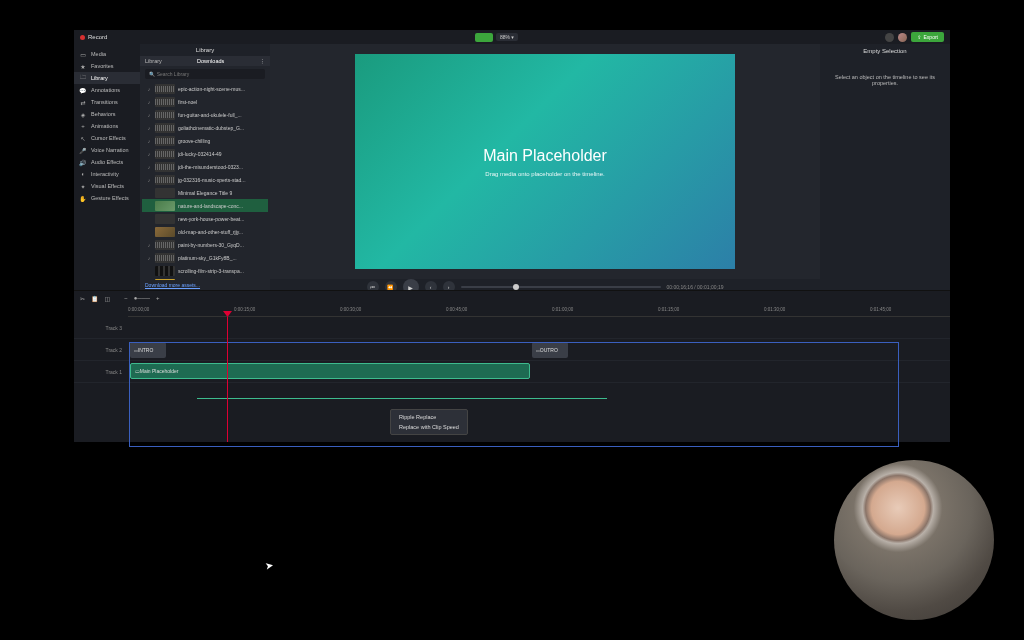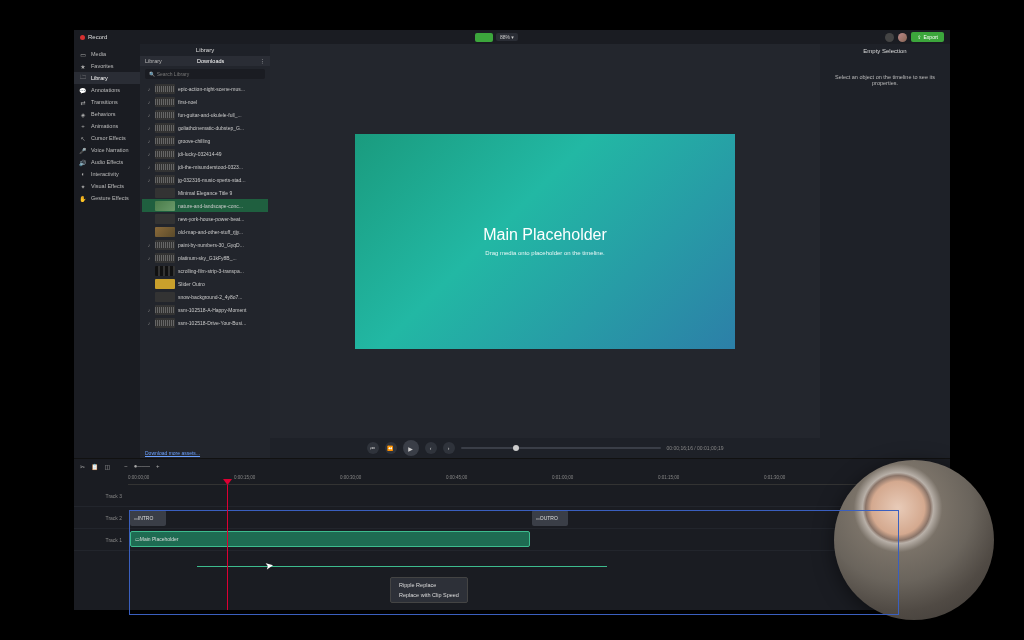--- a/index.html
+++ b/index.html
@@ -1,17 +1,17 @@
 <!DOCTYPE html>
 <html><head>
 <meta charset="utf-8">
 <style>
 * { margin:0; padding:0; box-sizing:border-box; font-family:-apple-system,BlinkMacSystemFont,"Segoe UI",Arial,sans-serif; user-select:none; }
 body { background:#000; width:1024px; height:640px; overflow:hidden; position:relative; }
-.app { position:absolute; left:74px; top:30px; width:876px; height:580px; background:#1e2128; border-radius:4px; display:flex; flex-direction:column; }
+.app { position:absolute; left:74px; top:30px; width:876px; height:412px; background:#1e2128; border-radius:4px; display:flex; flex-direction:column; }
 
 
 .topbar { height:14px; background:#1a1c22; display:flex; align-items:center; padding:0 6px; justify-content:space-between; }
 .rec { display:flex; align-items:center; gap:3px; font-size:6px; color:#ddd; }
 .rec-dot { width:5px; height:5px; background:#d63030; border-radius:50%; }
 .top-center { display:flex; align-items:center; gap:3px; }
 .top-center-btn { background:#3ca63c; width:18px; height:9px; border-radius:2px; }
 .zoom { font-size:5px; color:#ccc; padding:1px 4px; background:#2a2d35; border-radius:2px; }
 .top-right { display:flex; align-items:center; gap:4px; }
 .round-icon { width:9px; height:9px; border-radius:50%; background:#444; }

